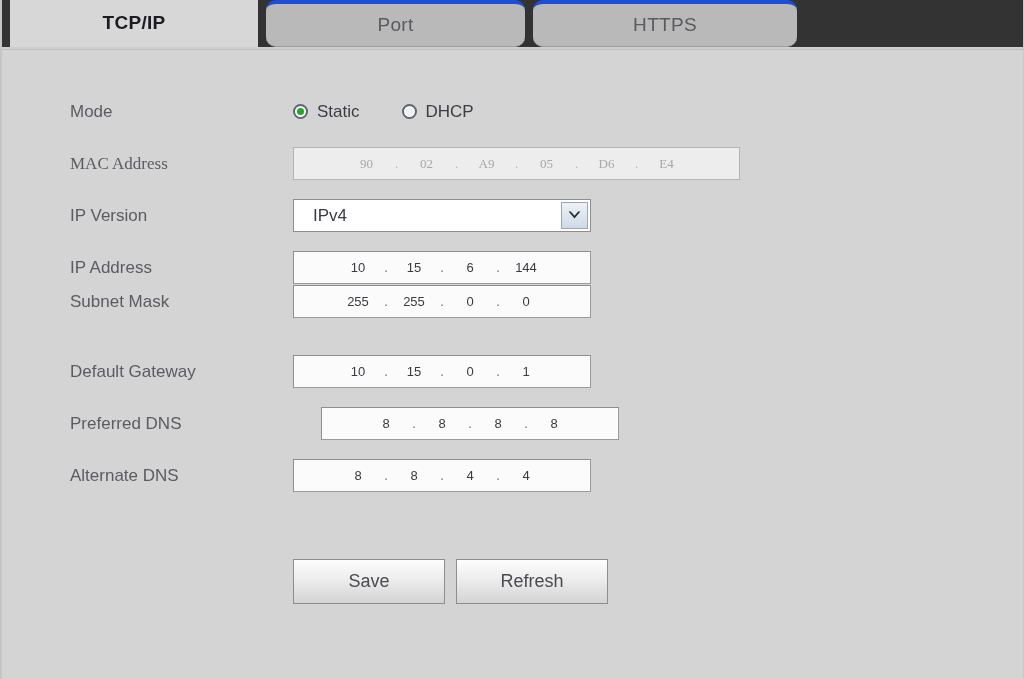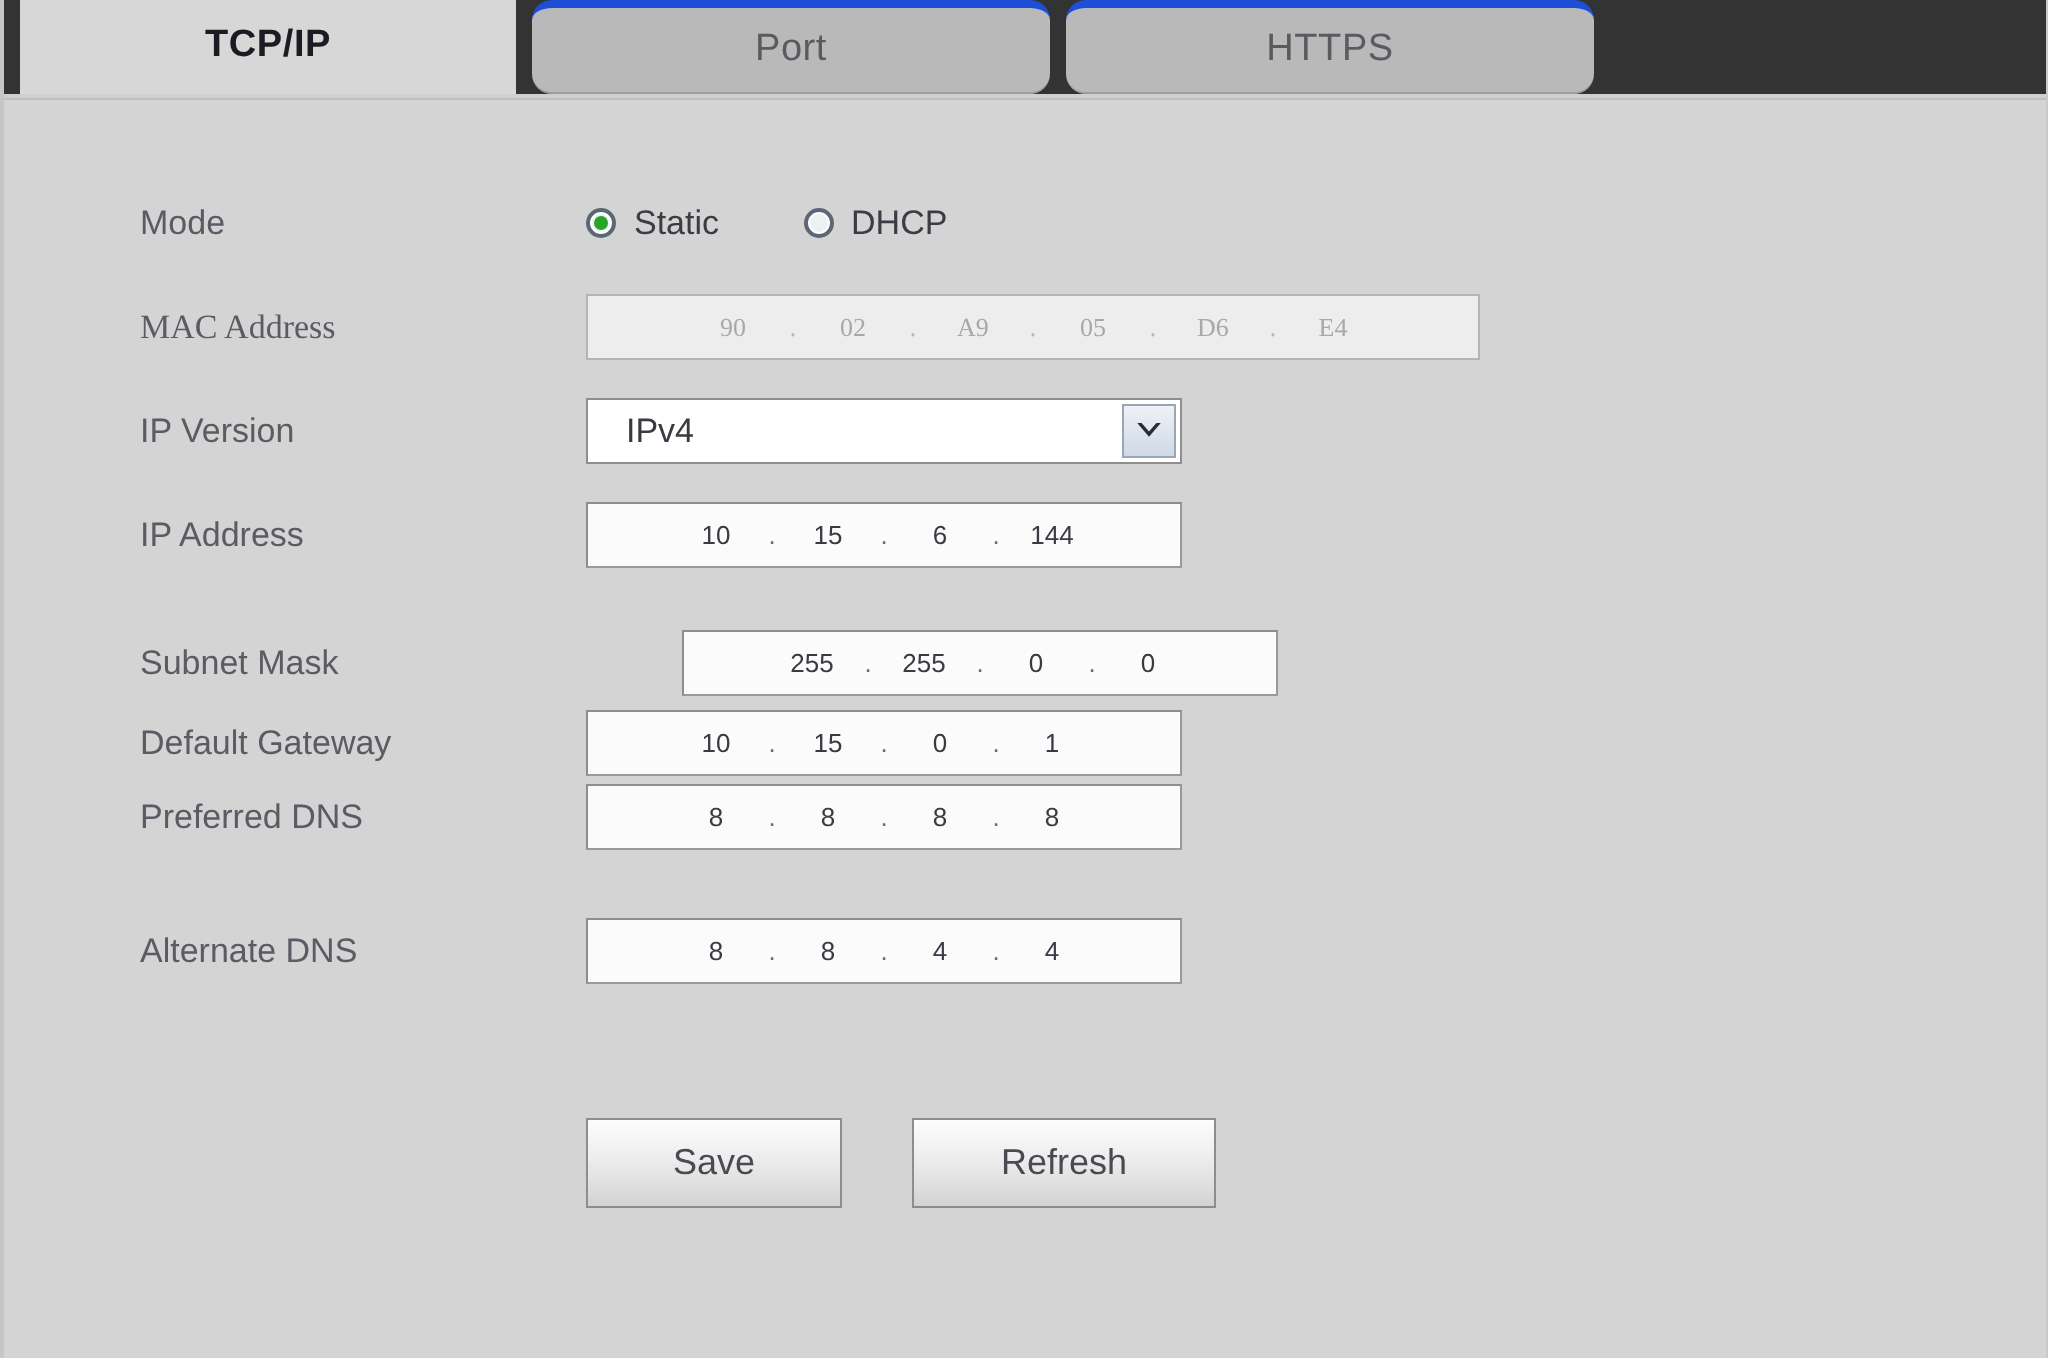--- a/index.html
+++ b/index.html
@@ -294,21 +294,21 @@
         <span class="octet">10</span>
         <span class="dot">.</span>
         <span class="octet">15</span>
         <span class="dot">.</span>
         <span class="octet">6</span>
         <span class="dot">.</span>
         <span class="octet">144</span>
       </div>
     </div>
 
-    <div class="row" style="top:265px;gap:48px;">
+    <div class="row" style="top:235px;">
       <div class="label">Subnet Mask</div>
       <div class="field wide">
         <span class="octet">255</span>
         <span class="dot">.</span>
         <span class="octet">255</span>
         <span class="dot">.</span>
         <span class="octet">0</span>
         <span class="dot">.</span>
         <span class="octet">0</span>
       </div>
@@ -320,21 +320,21 @@
         <span class="octet">10</span>
         <span class="dot">.</span>
         <span class="octet">15</span>
         <span class="dot">.</span>
         <span class="octet">0</span>
         <span class="dot">.</span>
         <span class="octet">1</span>
       </div>
     </div>
 
-    <div class="row" style="top:342px;">
+    <div class="row" style="top:357px;gap:28px;">
       <div class="label">Preferred DNS</div>
       <div class="field wide">
         <span class="octet">8</span>
         <span class="dot">.</span>
         <span class="octet">8</span>
         <span class="dot">.</span>
         <span class="octet">8</span>
         <span class="dot">.</span>
         <span class="octet">8</span>
       </div>
@@ -346,21 +346,21 @@
         <span class="octet">8</span>
         <span class="dot">.</span>
         <span class="octet">8</span>
         <span class="dot">.</span>
         <span class="octet">4</span>
         <span class="dot">.</span>
         <span class="octet">4</span>
       </div>
     </div>
 
-    <div class="btn" style="left:291px; top:509px; width:128px;">
+    <div class="btn" style="left:291px; top:509px; width:152px;">
       <span>Save</span>
     </div>
     <div class="btn" style="left:454px; top:509px; width:152px;">
       <span>Refresh</span>
     </div>
 
   </div>
 </div>
 
 </body></html>

